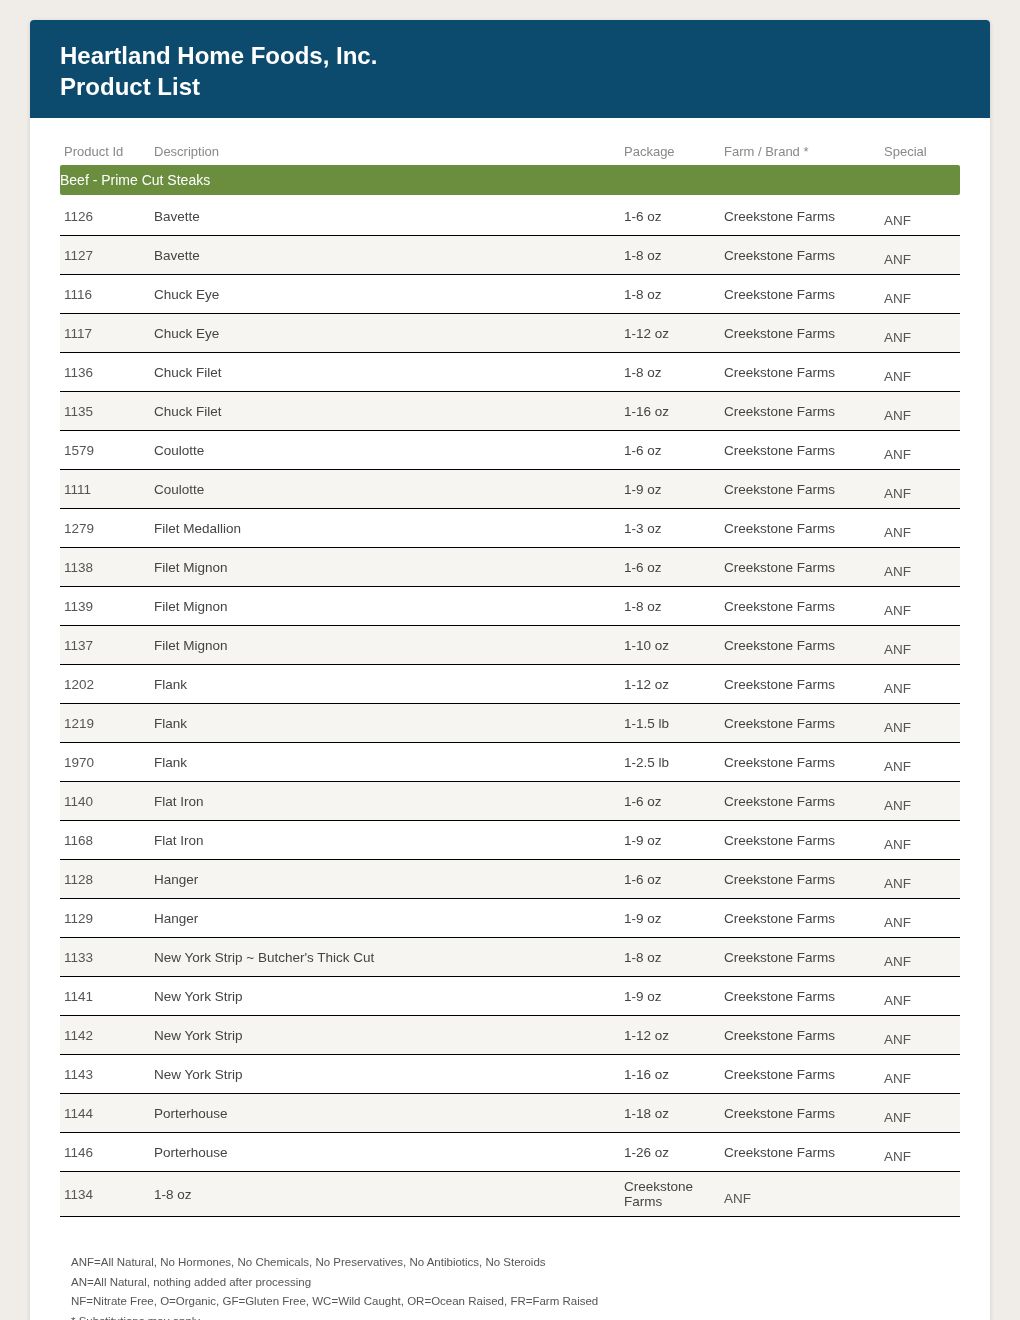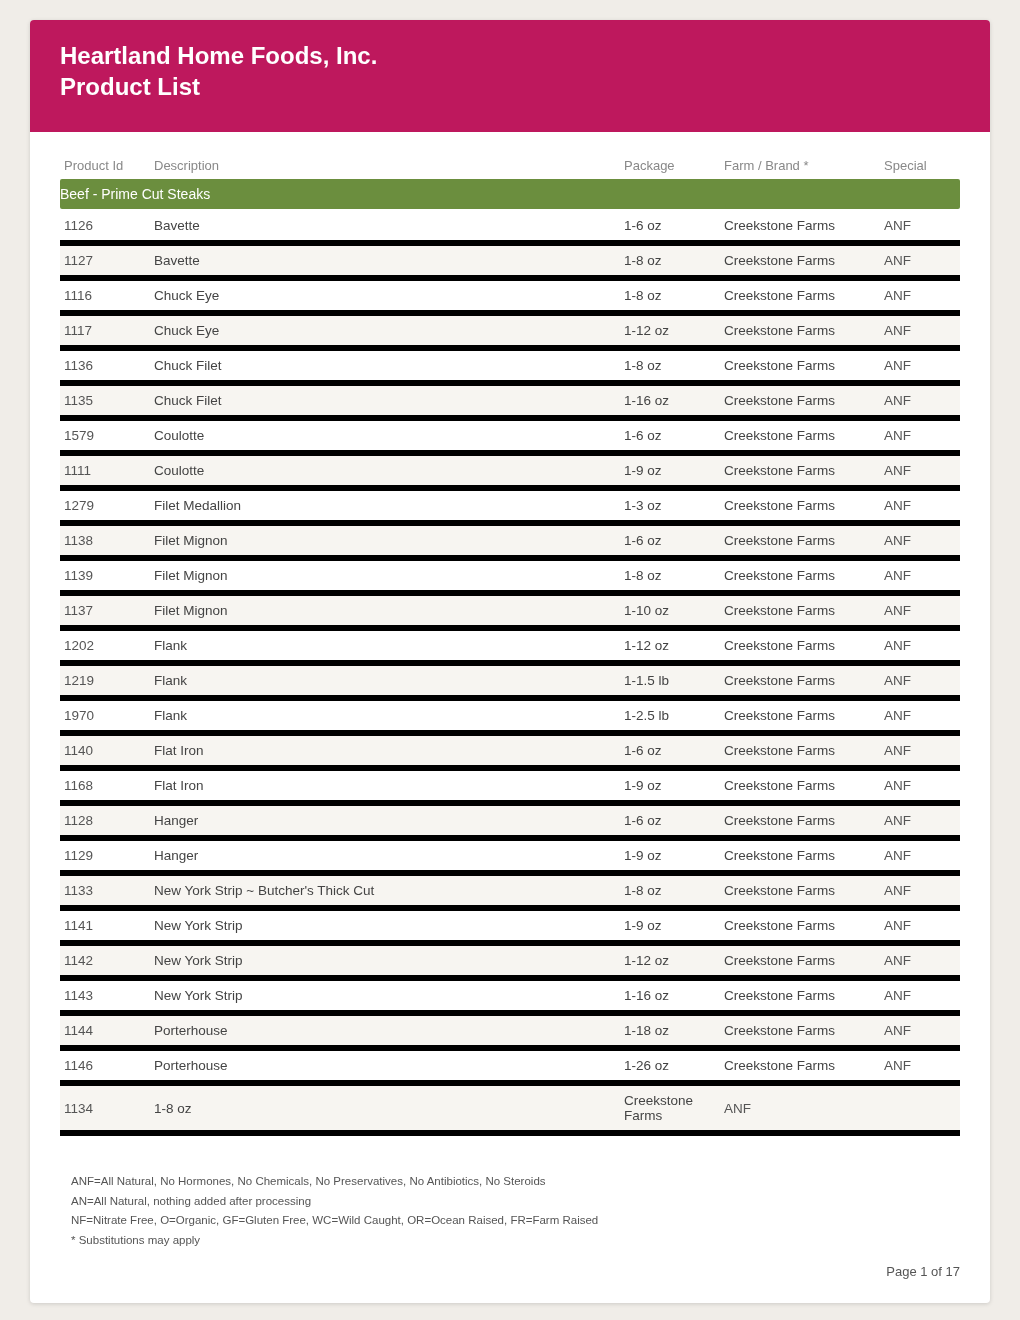--- a/index.html
+++ b/index.html
@@ -17,23 +17,23 @@
       background: #fff;
       width: 960px;
       min-height: 1280px;
       border-radius: 4px;
       overflow: hidden;
       box-shadow: 0 1px 4px rgba(0,0,0,0.15);
       display: flex;
       flex-direction: column;
     }
     .header {
-      background: #be185d;
+      background: #0c4a6e;
       color: #fff;
-      padding: 20px 30px 30px 30px;
+      padding: 20px 30px 16px 30px;
     }
     .header-title {
       font-size: 24px;
       font-weight: bold;
       line-height: 1.3;
     }
     .content {
       padding: 0 30px 20px 30px;
       flex: 1;
       display: flex;
@@ -59,40 +59,41 @@
       border-radius: 2px;
       margin-bottom: 2px;
     }
     .table-body {
       flex: 1;
     }
     .table-row {
       display: grid;
       grid-template-columns: 90px 1fr 100px 160px 80px;
       padding: 7px 0;
-      border-bottom: 6px solid #000000;
+      border-bottom: 1px solid #000000;
       font-size: 13.5px;
       align-items: center;
     }
     .table-row:nth-child(even) {
       background: #f7f5f1;
     }
     .table-row:nth-child(odd) {
       background: #fff;
     }
     .table-row span {
       padding: 0 4px;
       color: #444;
     }
     .table-row .col-id {
       color: #555;
     }
     .table-row .col-special {
       color: #555;
       font-weight: 500;
+      margin-top: 9px;
     }
     .footer {
       padding: 16px 30px 20px 41px;
       font-size: 11.5px;
       color: #555;
       line-height: 1.7;
     }
     .footer-page {
       text-align: right;
       font-size: 13px;

